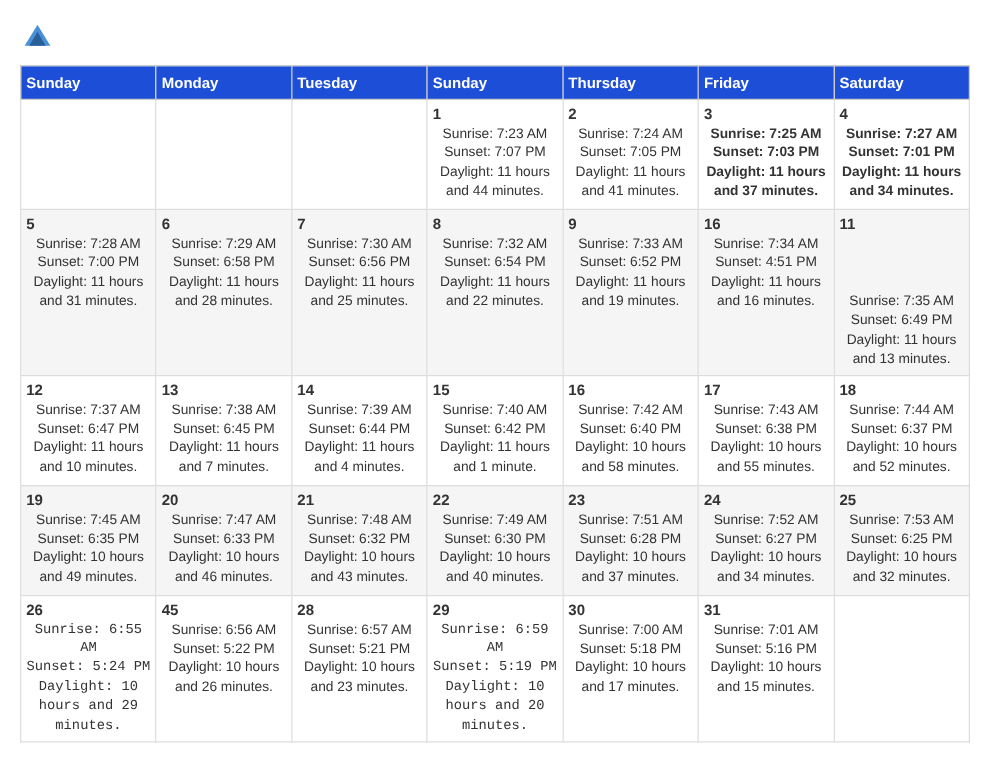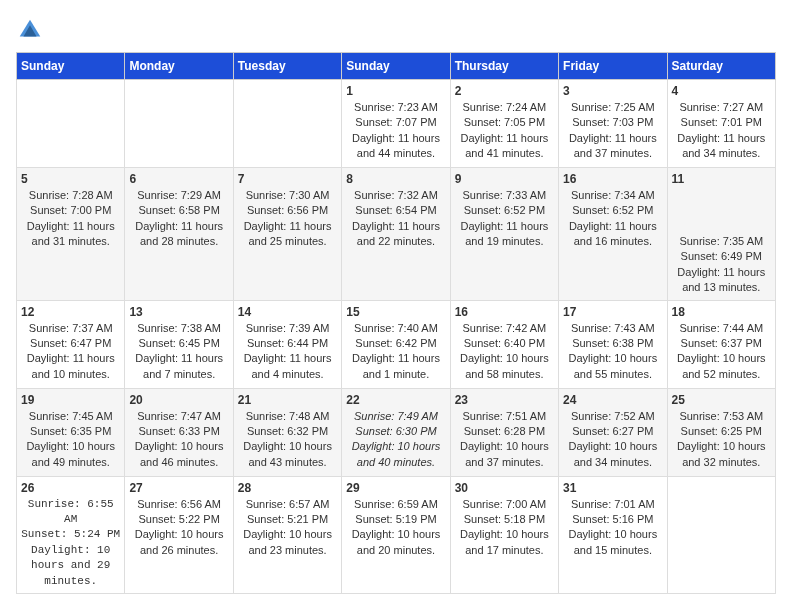--- a/index.html
+++ b/index.html
@@ -131,27 +131,27 @@
 Daylight: 11 hours and 44 minutes.</div>
         </td>
         <td>
           <span class="day-number">2</span>
           <div class="day-info" style="white-space: pre-line;">Sunrise: 7:24 AM
 Sunset: 7:05 PM
 Daylight: 11 hours and 41 minutes.</div>
         </td>
         <td>
           <span class="day-number">3</span>
-          <div class="day-info" style="white-space: pre-line;">Sunrise: 7:25 AM
+          <div class="day-info" style="white-space: pre-line; font-weight: bold;">Sunrise: 7:25 AM
 Sunset: 7:03 PM
 Daylight: 11 hours and 37 minutes.</div>
         </td>
         <td>
           <span class="day-number">4</span>
-          <div class="day-info" style="white-space: pre-line;">Sunrise: 7:27 AM
+          <div class="day-info" style="white-space: pre-line; font-weight: bold;">Sunrise: 7:27 AM
 Sunset: 7:01 PM
 Daylight: 11 hours and 34 minutes.</div>
         </td>
       </tr>
       <tr>
         <td>
           <span class="day-number">5</span>
           <div class="day-info" style="white-space: pre-line;">Sunrise: 7:28 AM
 Sunset: 7:00 PM
 Daylight: 11 hours and 31 minutes.</div>
@@ -176,21 +176,21 @@
         </td>
         <td>
           <span class="day-number">9</span>
           <div class="day-info" style="white-space: pre-line;">Sunrise: 7:33 AM
 Sunset: 6:52 PM
 Daylight: 11 hours and 19 minutes.</div>
         </td>
         <td>
           <span class="day-number">16</span>
           <div class="day-info" style="white-space: pre-line;">Sunrise: 7:34 AM
-Sunset: 6:52 PM
+Sunset: 4:51 PM
 Daylight: 11 hours and 16 minutes.</div>
         </td>
         <td>
           <span class="day-number">11</span>
           <div class="day-info" style="white-space: pre-line; margin-top: 48px;">Sunrise: 7:35 AM
 Sunset: 6:49 PM
 Daylight: 11 hours and 13 minutes.</div>
         </td>
       </tr>
       <tr>
@@ -251,21 +251,21 @@
 Daylight: 10 hours and 46 minutes.</div>
         </td>
         <td>
           <span class="day-number">21</span>
           <div class="day-info" style="white-space: pre-line;">Sunrise: 7:48 AM
 Sunset: 6:32 PM
 Daylight: 10 hours and 43 minutes.</div>
         </td>
         <td>
           <span class="day-number">22</span>
-          <div class="day-info" style="white-space: pre-line; font-style: italic;">Sunrise: 7:49 AM
+          <div class="day-info" style="white-space: pre-line;">Sunrise: 7:49 AM
 Sunset: 6:30 PM
 Daylight: 10 hours and 40 minutes.</div>
         </td>
         <td>
           <span class="day-number">23</span>
           <div class="day-info" style="white-space: pre-line;">Sunrise: 7:51 AM
 Sunset: 6:28 PM
 Daylight: 10 hours and 37 minutes.</div>
         </td>
         <td>
@@ -282,34 +282,34 @@
         </td>
       </tr>
       <tr>
         <td>
           <span class="day-number">26</span>
           <div class="day-info" style="white-space: pre-line; font-family: Liberation Mono, monospace;">Sunrise: 6:55 AM
 Sunset: 5:24 PM
 Daylight: 10 hours and 29 minutes.</div>
         </td>
         <td>
-          <span class="day-number">27</span>
+          <span class="day-number">45</span>
           <div class="day-info" style="white-space: pre-line;">Sunrise: 6:56 AM
 Sunset: 5:22 PM
 Daylight: 10 hours and 26 minutes.</div>
         </td>
         <td>
           <span class="day-number">28</span>
           <div class="day-info" style="white-space: pre-line;">Sunrise: 6:57 AM
 Sunset: 5:21 PM
 Daylight: 10 hours and 23 minutes.</div>
         </td>
         <td>
           <span class="day-number">29</span>
-          <div class="day-info" style="white-space: pre-line;">Sunrise: 6:59 AM
+          <div class="day-info" style="white-space: pre-line; font-family: Liberation Mono, monospace;">Sunrise: 6:59 AM
 Sunset: 5:19 PM
 Daylight: 10 hours and 20 minutes.</div>
         </td>
         <td>
           <span class="day-number">30</span>
           <div class="day-info" style="white-space: pre-line;">Sunrise: 7:00 AM
 Sunset: 5:18 PM
 Daylight: 10 hours and 17 minutes.</div>
         </td>
         <td>

